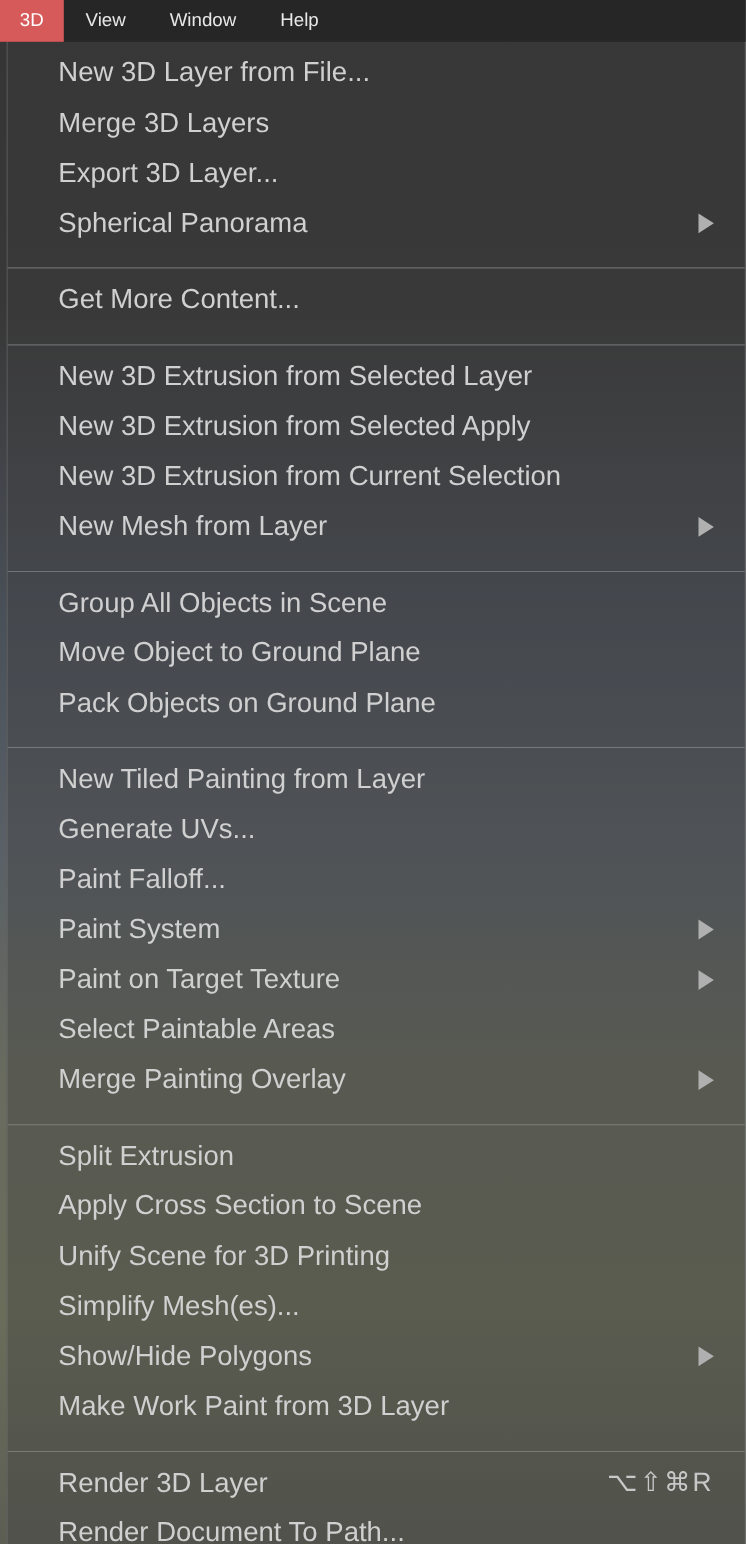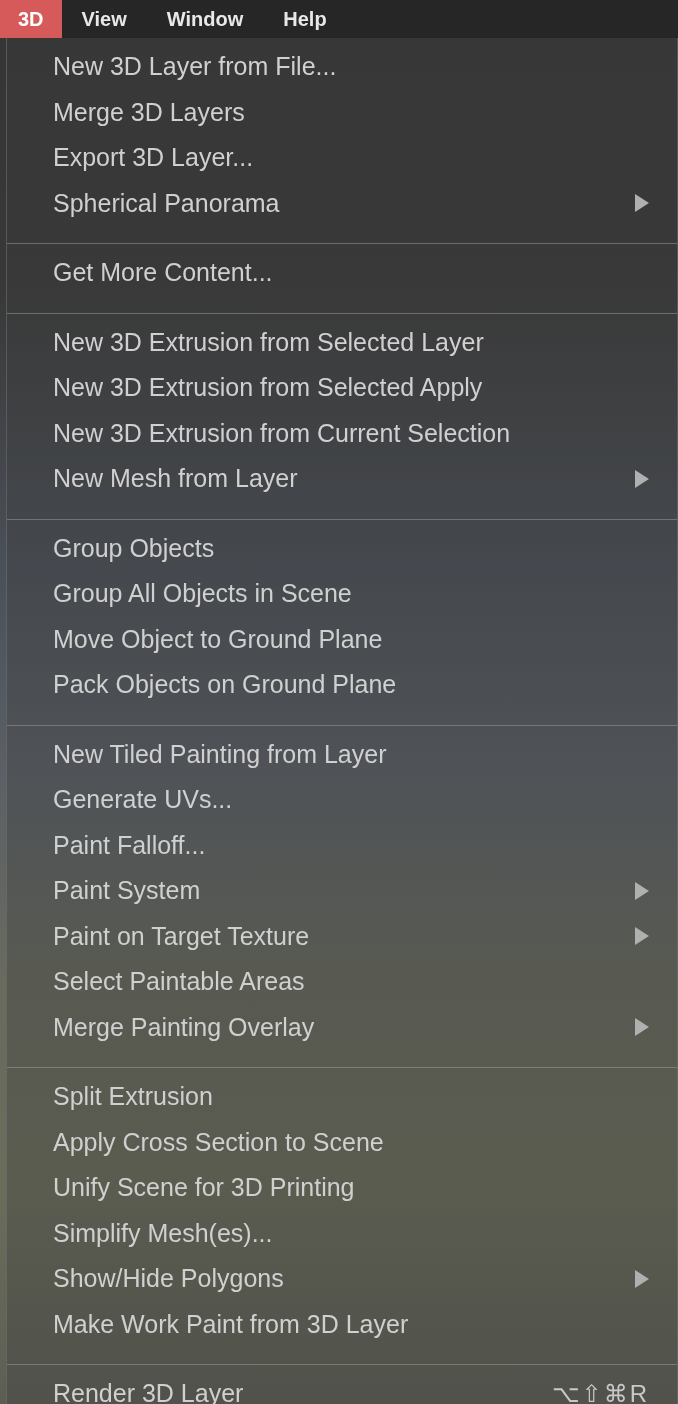--- a/index.html
+++ b/index.html
@@ -22,26 +22,25 @@
       color: #c4c4c4;
     }
     .menubar {
       display: flex;
       height: 38px;
       background: #262626;
       align-items: center;
     }
     .menubar-item {
       padding: 0 20px;
-      font-size: 20px;
+      font-size: 17px;
       height: 100%;
       display: flex;
       align-items: center;
       color: #e8e8e8;
-      font-weight: bold;
     }
     .menubar-item.active {
       background: #d65a5a;
       color: #fff;
       padding: 0 18px;
     }
     .dropdown {
       background: rgba(60, 60, 60, 0.35);
       width: 672px;
       margin-left: 6px;
@@ -125,23 +124,20 @@
       <span class="label">New 3D Extrusion from Current Selection</span>
     </div>
     <div class="menu-item">
       <span class="label">New Mesh from Layer</span>
       <span class="submenu-arrow"></span>
     </div>
   </div>
 
   <div class="menu-section">
     <div class="menu-item">
-      <span class="label">Group Objects</span>
-    </div>
-    <div class="menu-item">
       <span class="label">Group All Objects in Scene</span>
     </div>
     <div class="menu-item">
       <span class="label">Move Object to Ground Plane</span>
     </div>
     <div class="menu-item">
       <span class="label">Pack Objects on Ground Plane</span>
     </div>
   </div>
 

